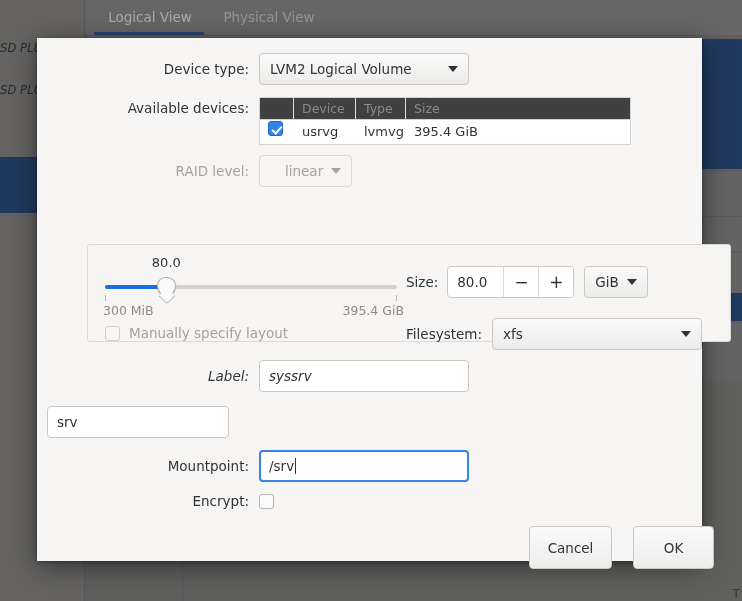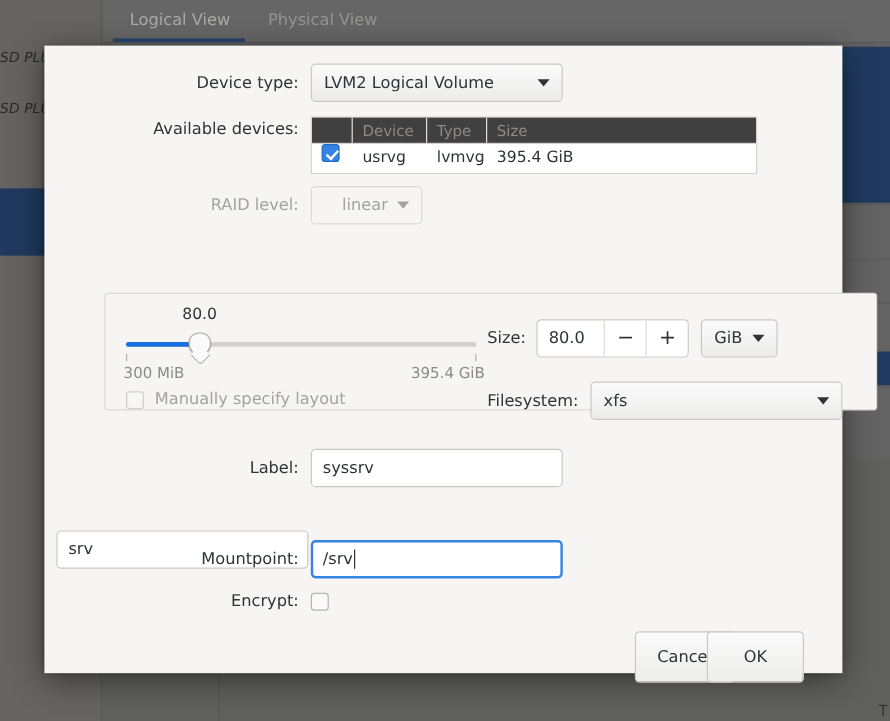--- a/index.html
+++ b/index.html
@@ -426,47 +426,47 @@
     </div>
 
     <div class="row" style="left:0; top:280px; width:665px;justify-content:flex-end;">
       <div class="lbl" style="width:212px;">Filesystem:</div>
       <div class="combo" style="margin-left:10px; width:210px;">
         <span>xfs</span>
         <span class="arrow"></span>
       </div>
     </div>
 
-    <div class="row" style="left:0; top:336px; width:677px;">
+    <div class="row" style="left:0; top:322px; width:677px;font-style:italic;">
       <div class="lbl" style="width:212px;">Label:</div>
       <div class="entry" style="margin-left:10px; width:210px;">
         <span>syssrv</span>
       </div>
     </div>
 
     <div class="row" style="left:0; top:368px; width:665px;">
-      <div class="entry" style="margin-left:10px; width:210px;margin-top:36px;">
+      <div class="entry" style="margin-left:10px; width:182px;">
         <span>srv</span>
       </div>
     </div>
 
     <div class="row" style="left:0; top:412px; width:665px;">
       <div class="lbl" style="width:212px;">Mountpoint:</div>
       <div class="entry focused" style="margin-left:10px; width:210px;">
         <span>/srv</span>
           <span class="caret"></span>
       </div>
     </div>
 
     <div class="row" style="left:0; top:455px; width:665px;">
       <div class="lbl" style="width:212px;">Encrypt:</div>
       <span class="chk" style="margin-left:10px;"></span>
     </div>
 
     <div class="dlg-btn" style="left:492px; top:488px; width:83px;">
       <span>Cancel</span>
     </div>
-    <div class="dlg-btn" style="left:552px; top:488px; width:81px;">
+    <div class="dlg-btn" style="left:596px; top:488px; width:81px;">
       <span>OK</span>
     </div>
 
   </div>
 </div>
 
 </body></html>

